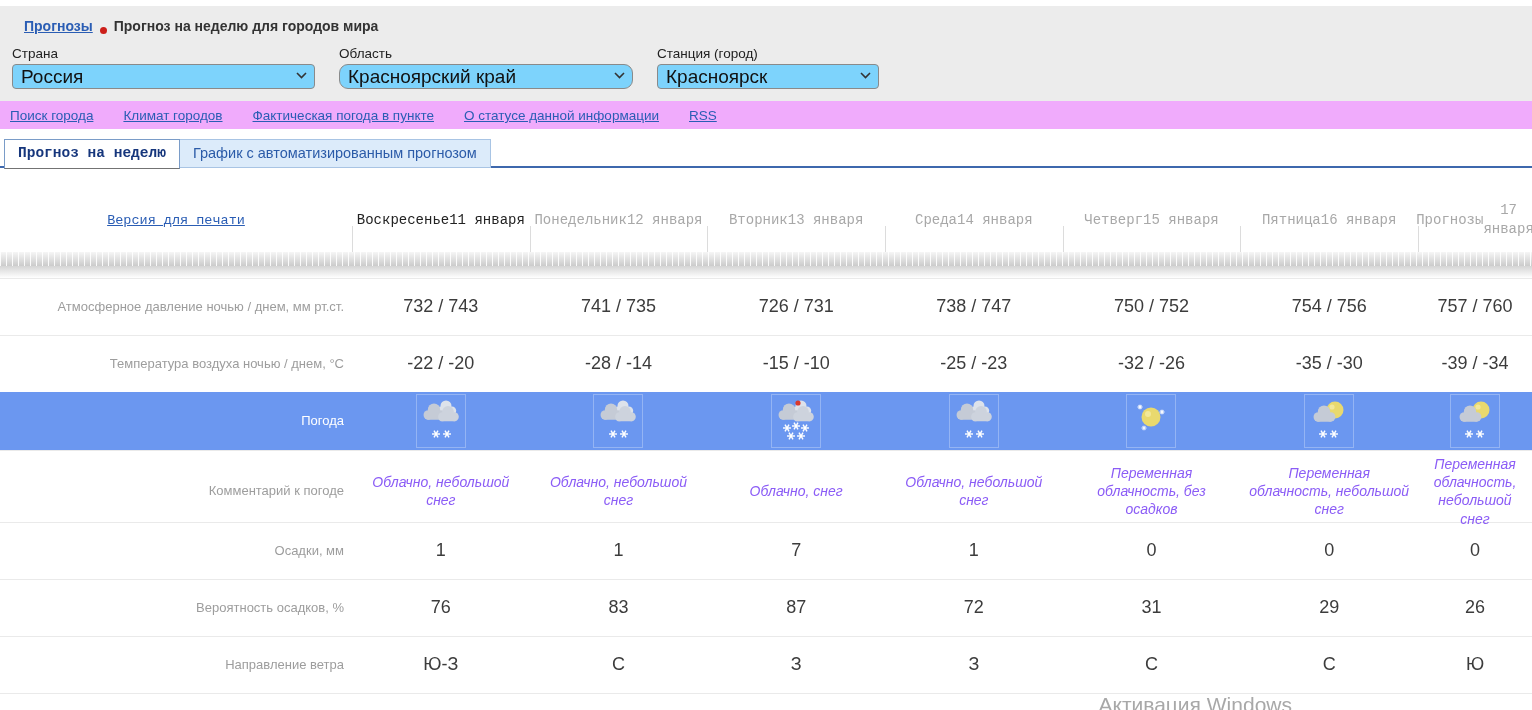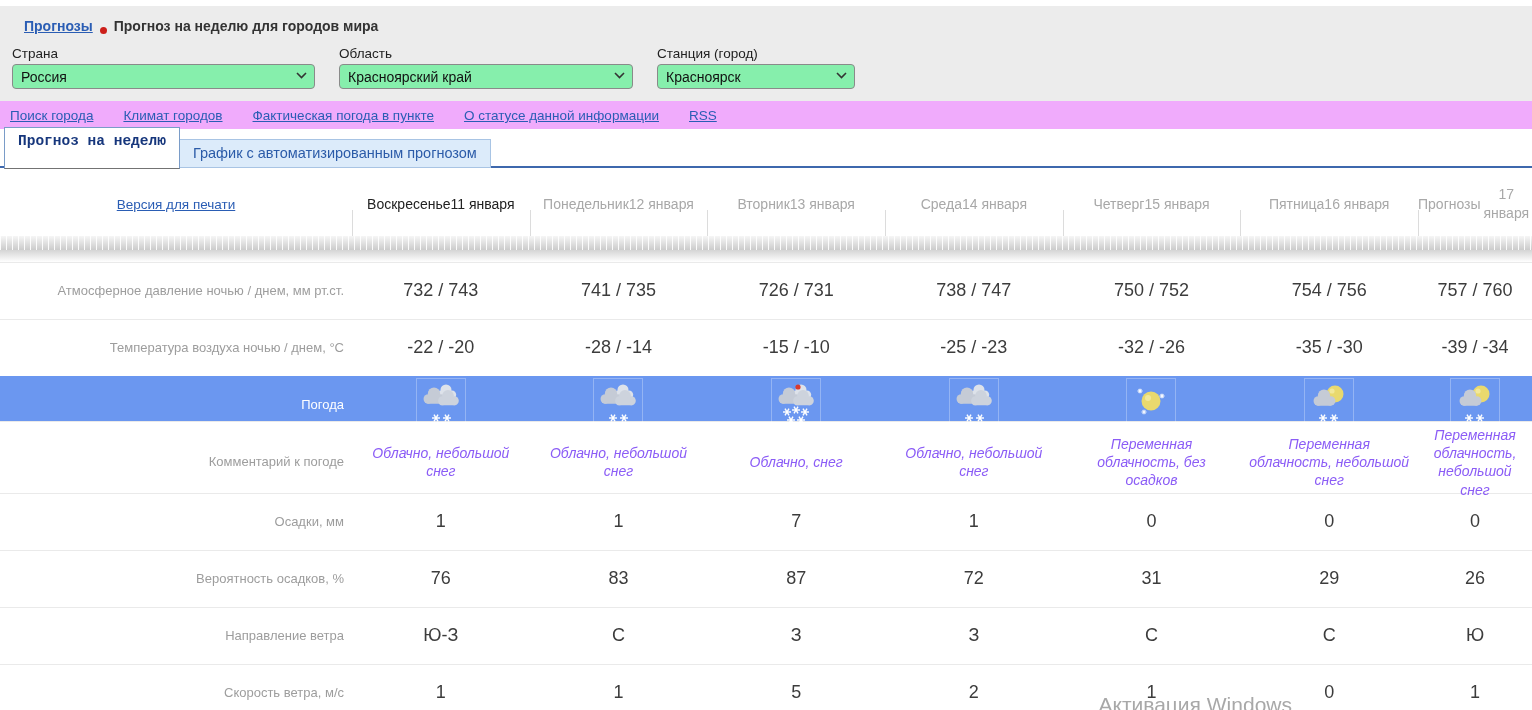--- a/index.html
+++ b/index.html
@@ -9,41 +9,41 @@
   .grayband{background:#ececec;padding:6px 0 0 0;}
   
   .breadcrumb{display:flex;align-items:flex-end;gap:7px;padding:6px 10px 10px 24px;font-size:14px;font-weight:bold;}
   .breadcrumb a{color:#2a5db4;text-decoration:underline;cursor:pointer;}
   .dot{width:7px;height:7px;border-radius:50%;background:#cc1f1a;display:inline-block;}
   
   .filters{display:flex;gap:24px;padding:2px 10px 12px 12px;}
   .fgroup{display:flex;flex-direction:column;gap:3px;}
   .fgroup label{font-size:13.5px;color:#222;}
   .selwrap{position:relative;}
-  .selwrap select{appearance:none;-webkit-appearance:none;background:#86efac;border:1px solid #8a8a8a;
-     border-radius:4px;height:25px;font-size:14px;padding:1px 26px 1px 8px;color:#111;
+  .selwrap select{appearance:none;-webkit-appearance:none;background:#7dd3fc;border:1px solid #8a8a8a;
+     border-radius:4px;height:25px;font-size:19px;padding:1px 26px 1px 8px;color:#111;
      font-family:"Liberation Sans",sans-serif;}
   .sel-country select{width:303px;}
-  .sel-region select{width:294px;}
-  .sel-station select{width:198px;}
+  .sel-region select{width:294px;border-radius:9px;}
+  .sel-station select{width:222px;}
   .chev{position:absolute;right:8px;top:7px;pointer-events:none;line-height:0;}
   
   .navlinks{background:#f0abfc;display:flex;gap:30px;padding:7px 10px 6px 10px;font-size:13.5px;}
   .navlinks a{color:#2a5db4;text-decoration:underline;cursor:pointer;white-space:nowrap;}
   
   .tabrow{position:relative;margin-top:10px;height:29px;}
   .tabline{position:absolute;left:0;right:0;bottom:0;height:2px;background:#3e68ad;}
   .tabs{position:absolute;left:4px;bottom:0;display:flex;}
   .tab{font-size:14.5px;padding:5px 13px 6px 13px;border:1px solid #7a9cc8;cursor:pointer;position:relative;}
   .tab.active{background:#fff;border-bottom:1px solid #737373;font-weight:bold;color:#16367c;z-index:2;margin-bottom:-1px;font-family:Liberation Mono, monospace;}
-  .tab.inactive{background:#dcebfa;border-color:#a8c4e4;color:#2b5ba8;border-left:none;margin-top:12px;}
+  .tab.inactive{background:#dcebfa;border-color:#a8c4e4;color:#2b5ba8;border-left:none;}
   
   .grid{display:grid;grid-template-columns:352px repeat(6,1fr) 114px;}
   .cell{display:flex;align-items:center;justify-content:center;text-align:center;}
-  .dayhead{padding-top:12px;height:48px;}
+  .dayhead{padding-top:28px;height:48px;font-family:Liberation Mono, monospace;}
   .dayhead .printcell{align-items:center;}
   .printlink{color:#2a5db4;text-decoration:underline;font-size:13.5px;cursor:pointer;}
   .daycell{flex-direction:row;line-height:1.35;font-size:14px;position:relative;}
   .daycell .dsep{position:absolute;left:0;bottom:-26px;width:1px;height:44px;background:#dcdcdc;}
   .day-cur{color:#222;}
   .day-oth{color:#a8a8a8;}
   
   .ruler{height:34px;position:relative;}
   .rband{position:absolute;left:0;right:0;top:8px;height:14px;
      background-image:
@@ -52,21 +52,21 @@
   .rfade{position:absolute;left:0;right:0;top:22px;height:12px;background:linear-gradient(180deg,#d5d5d5,#ffffff);}
   
   .trow{border-top:1px solid #eaeaea;}
   .trow .rowlabel{justify-content:flex-end;text-align:right;color:#9d9d9d;font-size:13px;padding-right:8px;line-height:1.3;padding-left:23px;}
   .trow .val{font-size:18px;color:#3c3c3c;line-height:1.3;padding:4px 8px;}
   .row-pressure,.row-temperature,.row-precipitation,.row-precip_probability,
   .row-wind_direction{height:56px;}
   .row-wind_speed{height:56px;}
   .row-comment{height:71px;}
   .row-comment .val{font-size:14px;color:#8b5cf6;font-style:italic;}
-  .row-weather{height:45px;border-top:none;background:#6b97f0;}
+  .row-weather{height:58px;border-top:none;background:#6b97f0;}
   .row-weather .rowlabel{color:#fff;}
   .row-weather .val{padding:2px;}
   .iconbox{width:48px;height:52px;display:flex;align-items:center;justify-content:center;
      border:1px solid rgba(255,255,255,.28);}
   
   .watermark{position:absolute;right:240px;bottom:-7px;font-size:21px;color:#a8a8a8;white-space:nowrap;pointer-events:none;}
 </style>
 </head>
 <body>
 

